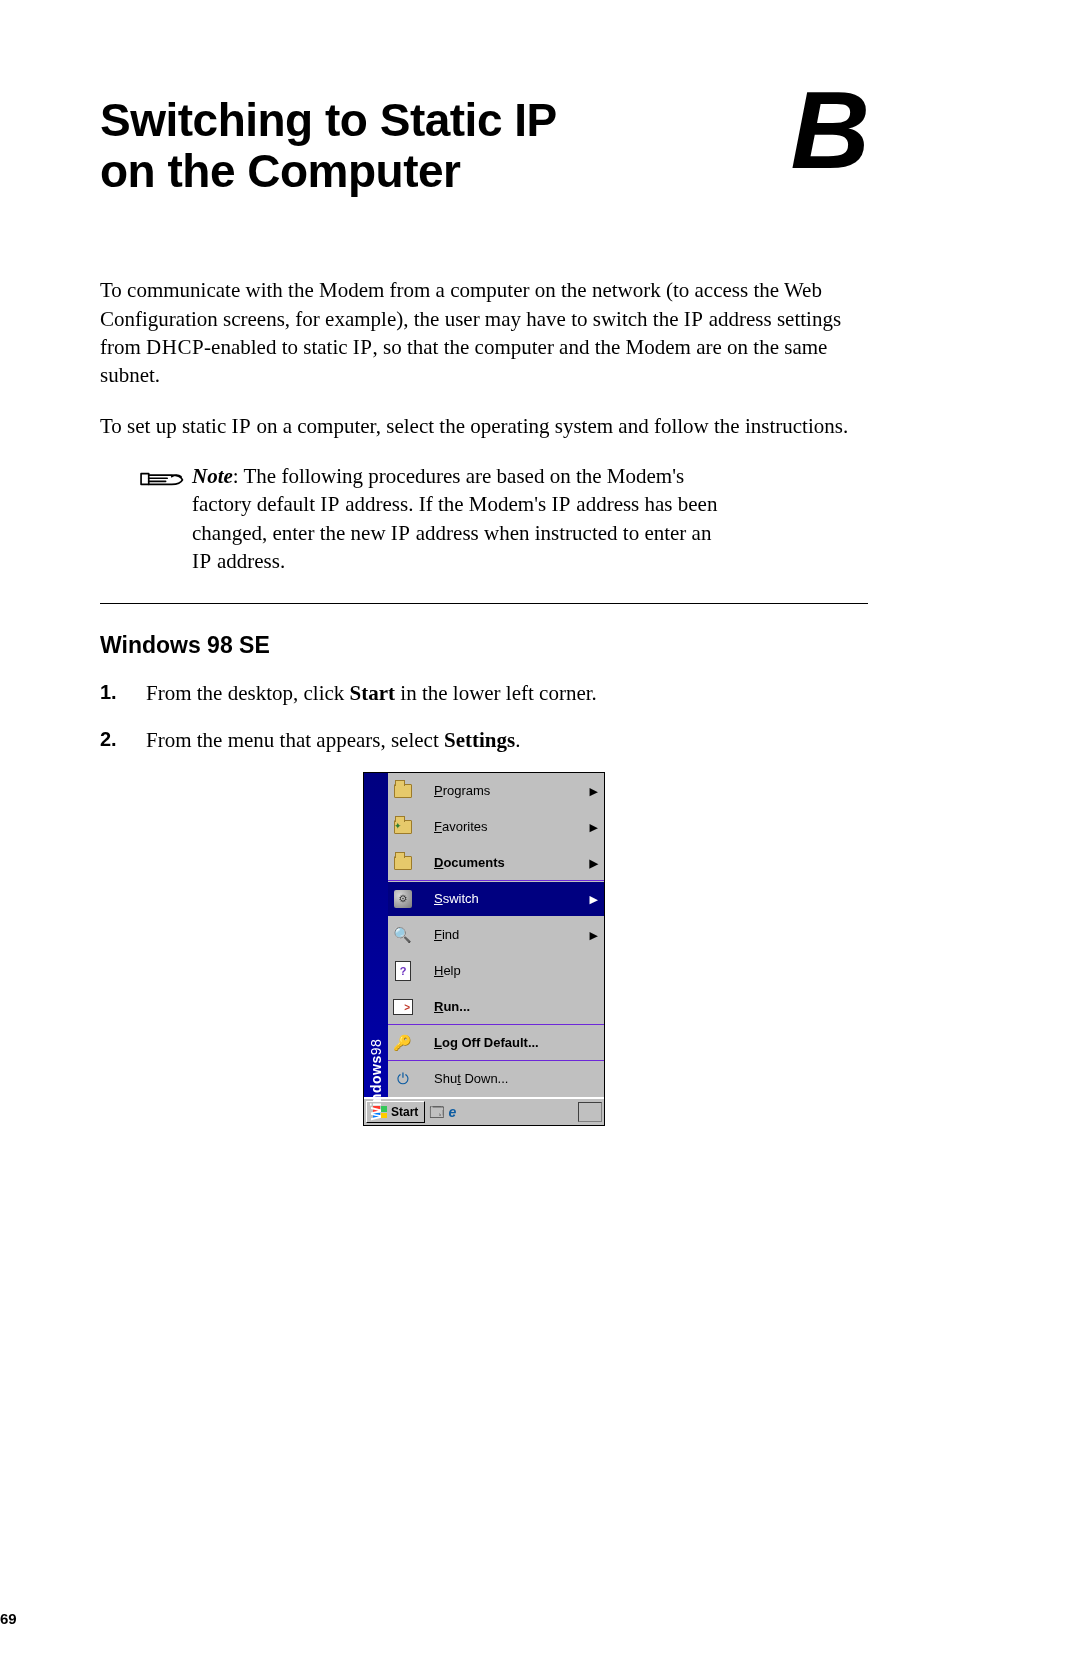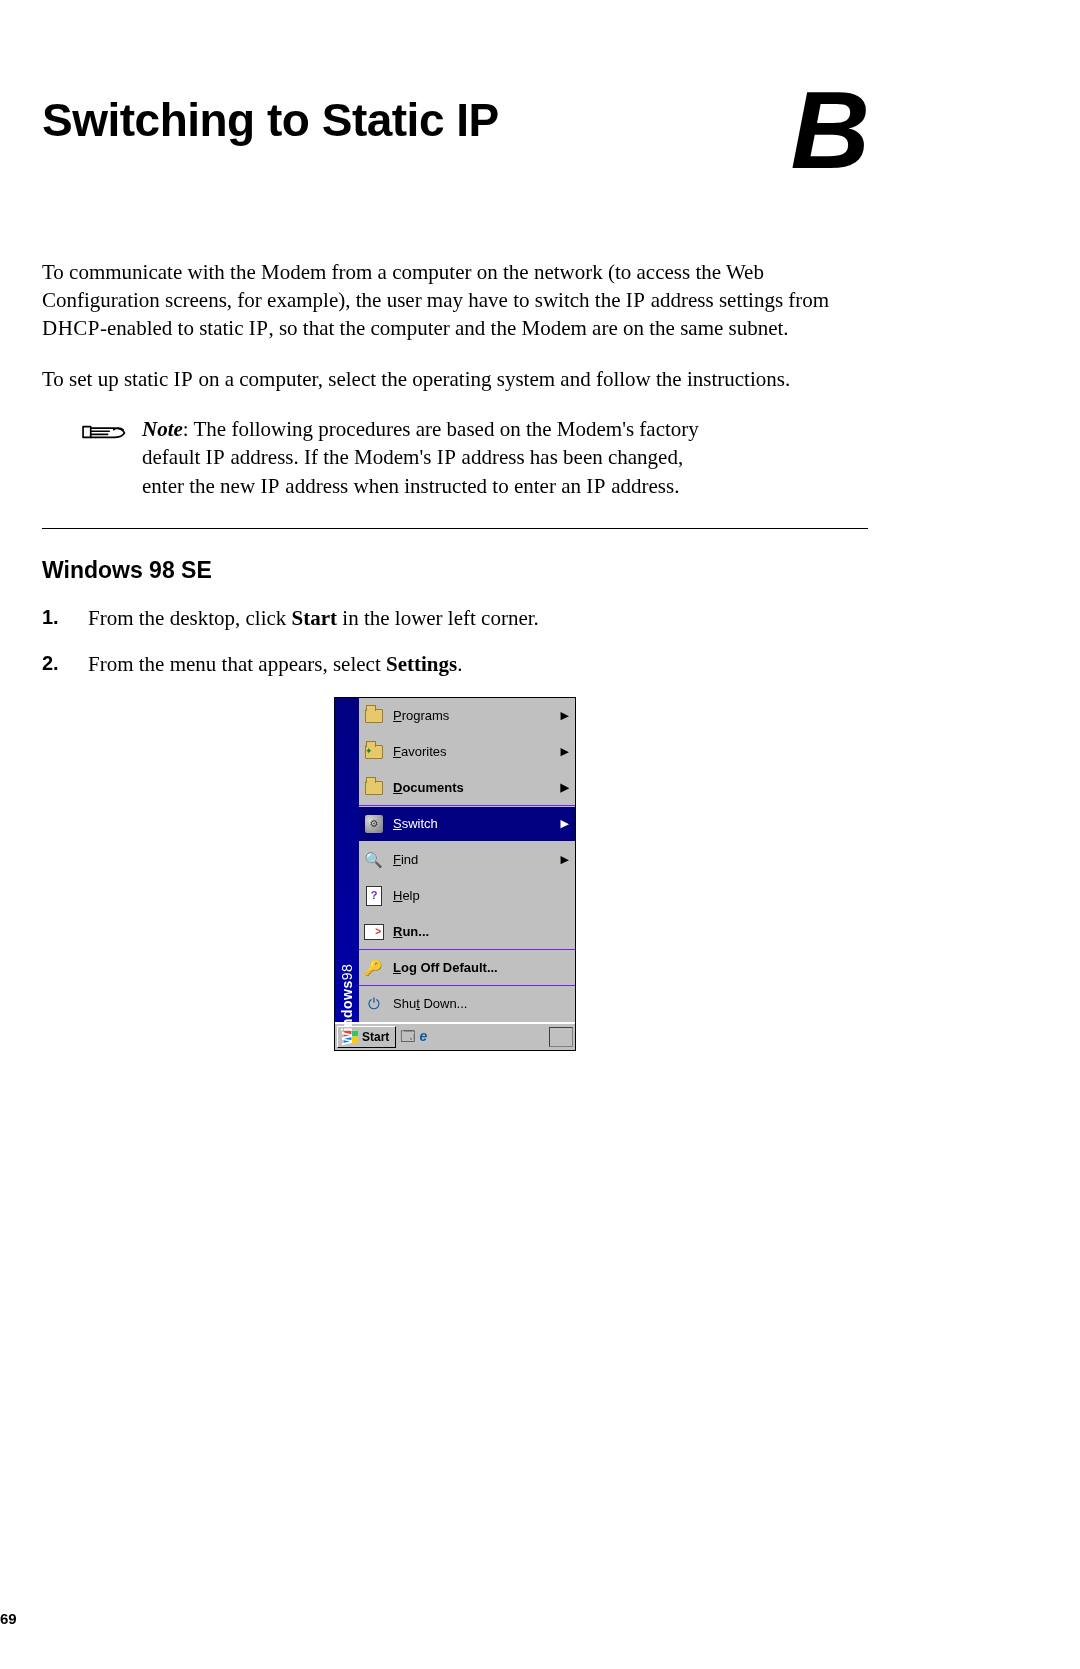--- a/index.html
+++ b/index.html
@@ -8,21 +8,21 @@
     background: #fff;
     font-family: "Times New Roman", Times, serif;
     color: #000;
     font-size: 21px;
     line-height: 1.35;
   }
   .page {
     width: 968px;
     height: 1669px;
     box-sizing: border-box;
-    padding: 95px 100px 60px 42px;
+    padding: 95px 100px 60px 100px;
     position: relative;
   }
   .titlebar {
     display: flex;
     align-items: flex-start;
     justify-content: space-between;
     margin-bottom: 80px;
   }
   .title {
     font-family: "Helvetica Neue", Arial, sans-serif;
@@ -40,21 +40,21 @@
     line-height: 0.75;
     letter-spacing: -2px;
     transform: translateY(-6px);
   }
   .sc { font-variant: small-caps; letter-spacing: .5px; }
   .para { margin: 0 0 22px 0; }
   .noteblock {
     margin: 10px 0 28px 38px;
     padding-right: 140px;
     display: flex;
-    gap: 16px;
+    gap: 8px;
   }
   .noteicon { flex: 0 0 46px; padding-top: 2px; }
   .notetext { font-size: 21px; }
   .notetext .nlabel { font-weight: bold; font-style: italic; }
   hr.rule {
     border: 0;
     border-top: 1px solid #000;
     margin: 18px 0 26px 0;
   }
   .h2 {
@@ -109,21 +109,21 @@
     font-size: 14px;
     letter-spacing: .5px;
   }
   .wside-label .w98num { font-weight: 400; }
   .menu { flex: 1; }
   .mrow {
     display: flex;
     align-items: center;
     height: 34px;
     padding: 0 6px 0 4px;
-    gap: 8px;
+    gap: 20px;
     border-top: 1px solid #c0c0c0;
     border-bottom: 1px solid #c0c0c0;
   }
   .mrow.sep-below { border-bottom: 1px solid #6d28d9; box-shadow: 0 1px 0 #fff; font-weight: bold; }
   .mrow .mico {
     width: 22px; height: 22px;
     display: inline-flex; align-items: center; justify-content: center;
     font-size: 15px;
   }
   .mrow .mtxt { flex: 1; }
@@ -212,20 +212,21 @@
   .noteicon svg { width: 46px; height: 30px; }
 </style>
 </head>
 <body>
 
 <div class="page">
 
   <div class="titlebar">
     <div class="title">
       <span>Switching to Static IP</span><br>
+      <span>on the Computer</span>
     </div>
     <div class="appendix">B</div>
   </div>
 
   <p class="para">
     <span>To communicate with the Modem from a computer on the network (to access the Web Configuration screens, for example), the user may have to switch the </span><span class="sc">IP</span><span> address settings from </span><span class="sc">DHCP</span><span>-enabled to static </span><span class="sc">IP</span><span>, so that the computer and the Modem are on the same subnet.</span>
   </p>
 
   <p class="para">
     <span>To set up static </span><span class="sc">IP</span><span> on a computer, select the operating system and follow the instructions.</span>

